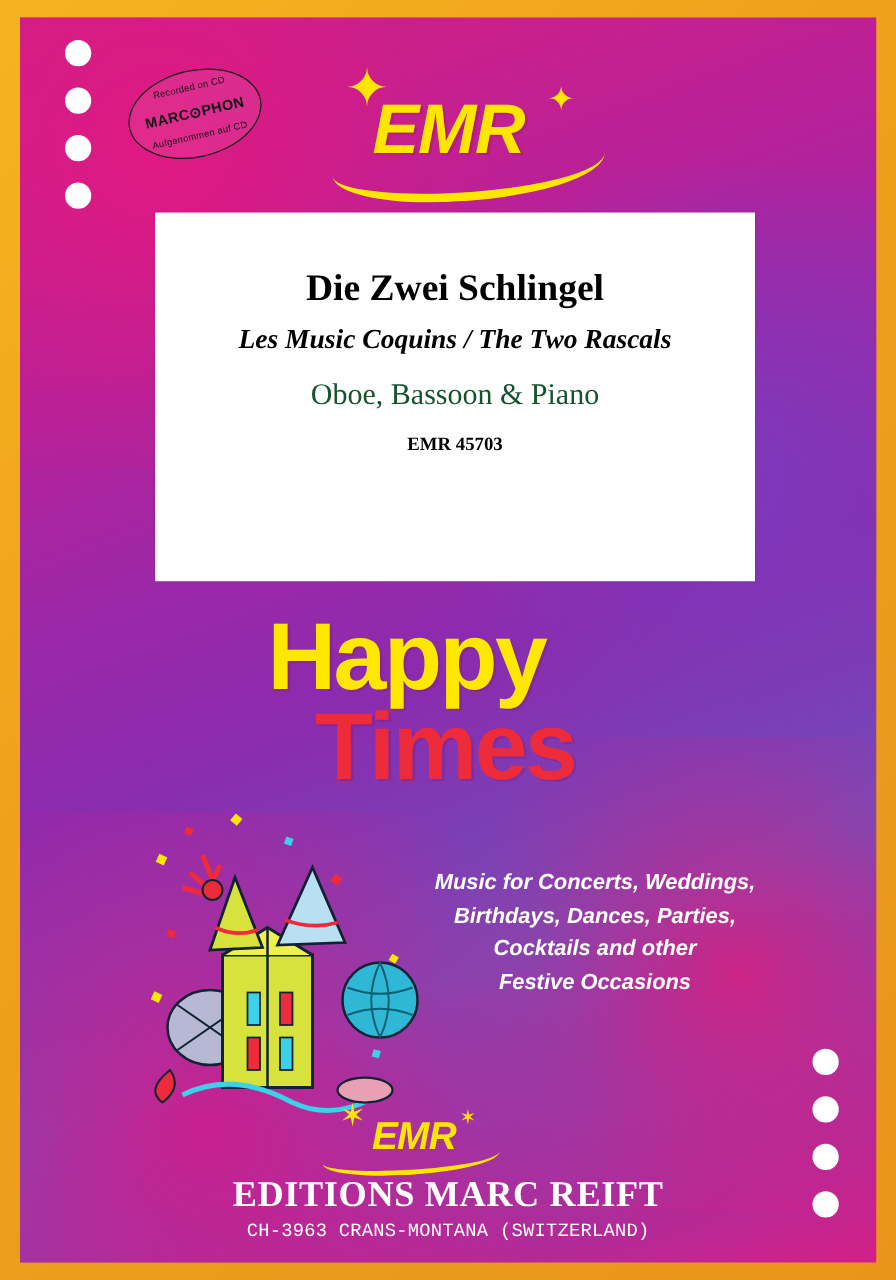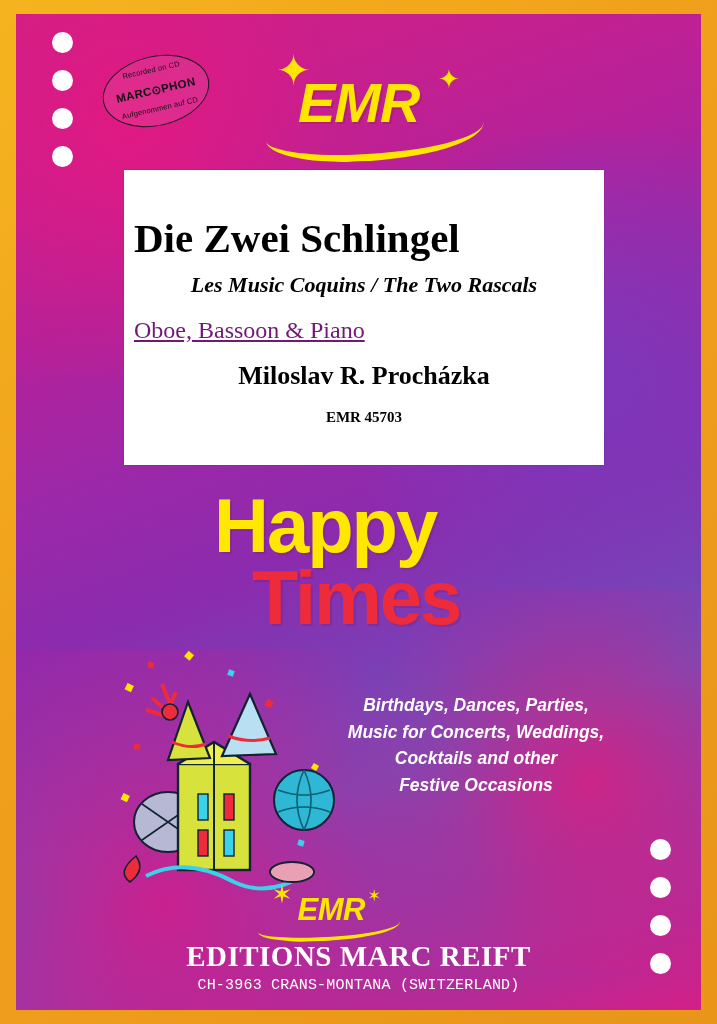--- a/index.html
+++ b/index.html
@@ -145,43 +145,44 @@
   .title-card {
     position: absolute;
     left: 108px; top: 156px;
     width: 480px; height: 295px;
     background: #ffffff;
     box-shadow: 0 0 0 1px rgba(0,0,0,0.05);
   }
   .title-main {
     margin: 0;
     padding: 44px 10px 0;
-    font-family: "Liberation Serif", serif;
-    font-weight: bold;
-    font-size: 41px;
+    text-align: center;
+    font-family: "Liberation Serif", serif;
+    font-weight: bold;
+    font-size: 30px;
     color: #000;
     letter-spacing: 0px;
   }
   .title-sub {
     margin: 0;
     padding: 10px 10px 0;
     text-align: center;
     font-family: "Liberation Serif", serif;
     font-style: italic;
     font-weight: bold;
     font-size: 22px;
     color: #000;
   }
   .title-inst {
     margin: 0;
     padding: 19px 10px 0;
+    text-align: center;
     font-family: "Liberation Serif", serif;
     font-size: 24px;
-    color: #701a75;
-    text-decoration: underline;
+    color: #14532d;
   }
   .title-arr {
     margin: 0;
     padding: 11px 10px 0;
     text-align: center;
     font-family: "Liberation Serif", serif;
     font-size: 17px;
     color: #000;
   }
   .title-composer {
@@ -326,21 +327,20 @@
       <div class="star star-1">✦</div>
       <div class="star star-2">✦</div>
       <div class="swoosh"></div>
       <div class="emr-text">EMR</div>
     </div>
 
     <div class="title-card">
       <h1 class="title-main">Die Zwei Schlingel</h1>
       <p class="title-sub">Les Music Coquins / The Two Rascals</p>
       <p class="title-inst">Oboe, Bassoon &amp; Piano</p>
-      <p class="title-composer">Miloslav R. Procházka</p>
       <p class="title-code">EMR 45703</p>
     </div>
 
     <div class="happy">
       <div class="l1">
         <span class="c-yellow">Happy</span>
       </div>
       <div class="l2">
         <span class="c-red">Times</span>
       </div>
@@ -384,22 +384,22 @@
         <path d="M36 54 l16 14 M30 66 l20 6 M46 40 l8 20 M60 48 l-8 18" stroke="#ee2b3a" stroke-width="4" fill="none"></path>
         <circle cx="54" cy="68" r="8" fill="#ee2b3a" stroke="#123" stroke-width="1.6"></circle>
 
         <path d="M30 232 q40 -20 88 6 q34 16 72 -8" fill="none" stroke="#3bd1e8" stroke-width="4"></path>
         <path d="M20 212 q10 14 -6 26 q-14 -10 6 -26 z" fill="#ee2b3a" stroke="#123" stroke-width="1.6"></path>
         <ellipse cx="176" cy="228" rx="22" ry="10" fill="#e9a0b4" stroke="#123" stroke-width="1.8"></ellipse>
       </svg>
     </div>
 
     <div class="desc">
+      <div>Music for Concerts, Weddings,</div>
       <div>Birthdays, Dances, Parties,</div>
-      <div>Music for Concerts, Weddings,</div>
       <div>Cocktails and other</div>
       <div>Festive Occasions</div>
     </div>
 
     <div class="emr-bottom">
       <div class="logo-wrap">
         <div class="star star-b1">✶</div>
         <div class="star star-b2">✶</div>
         <div class="swoosh2"></div>
         <div class="emr-text2">EMR</div>

